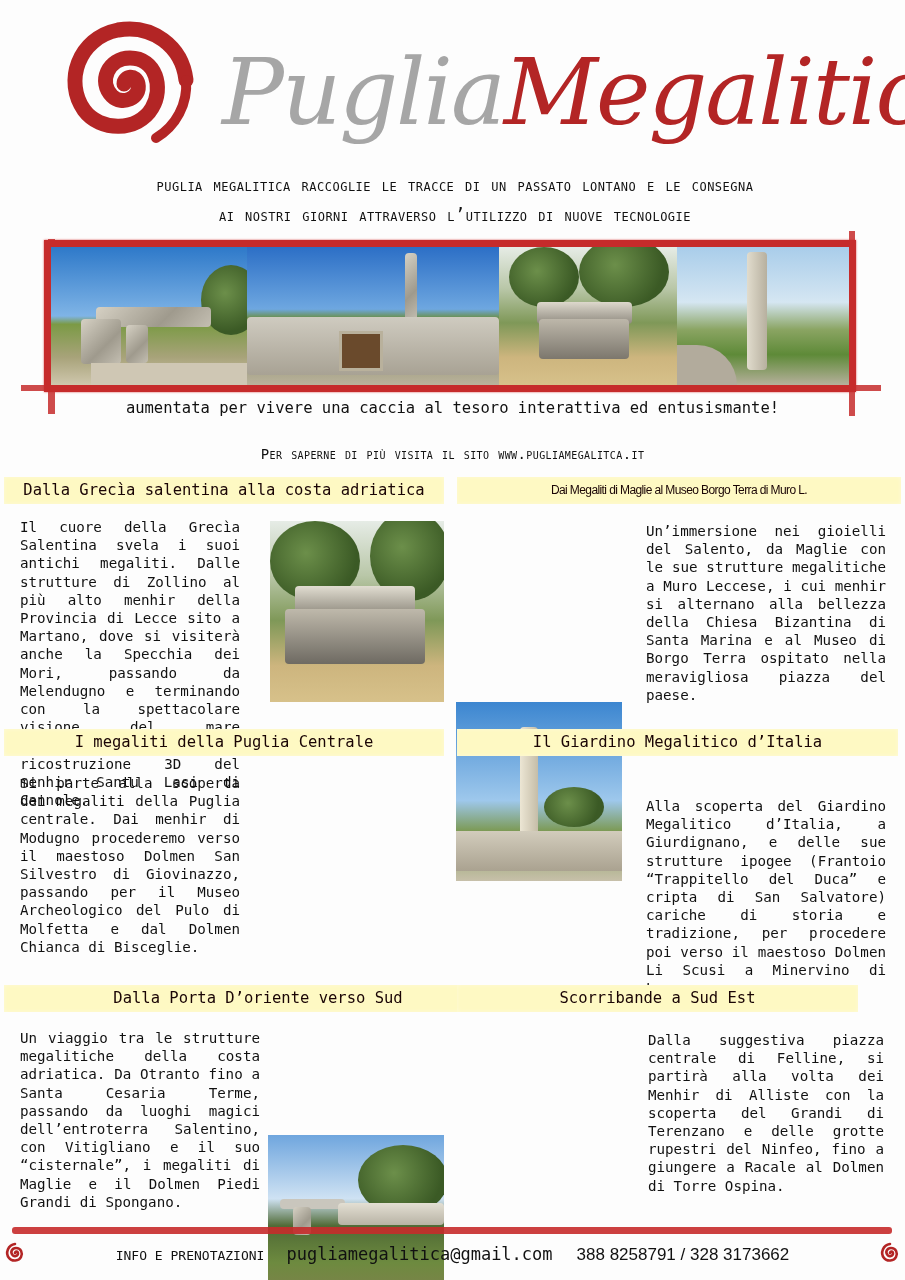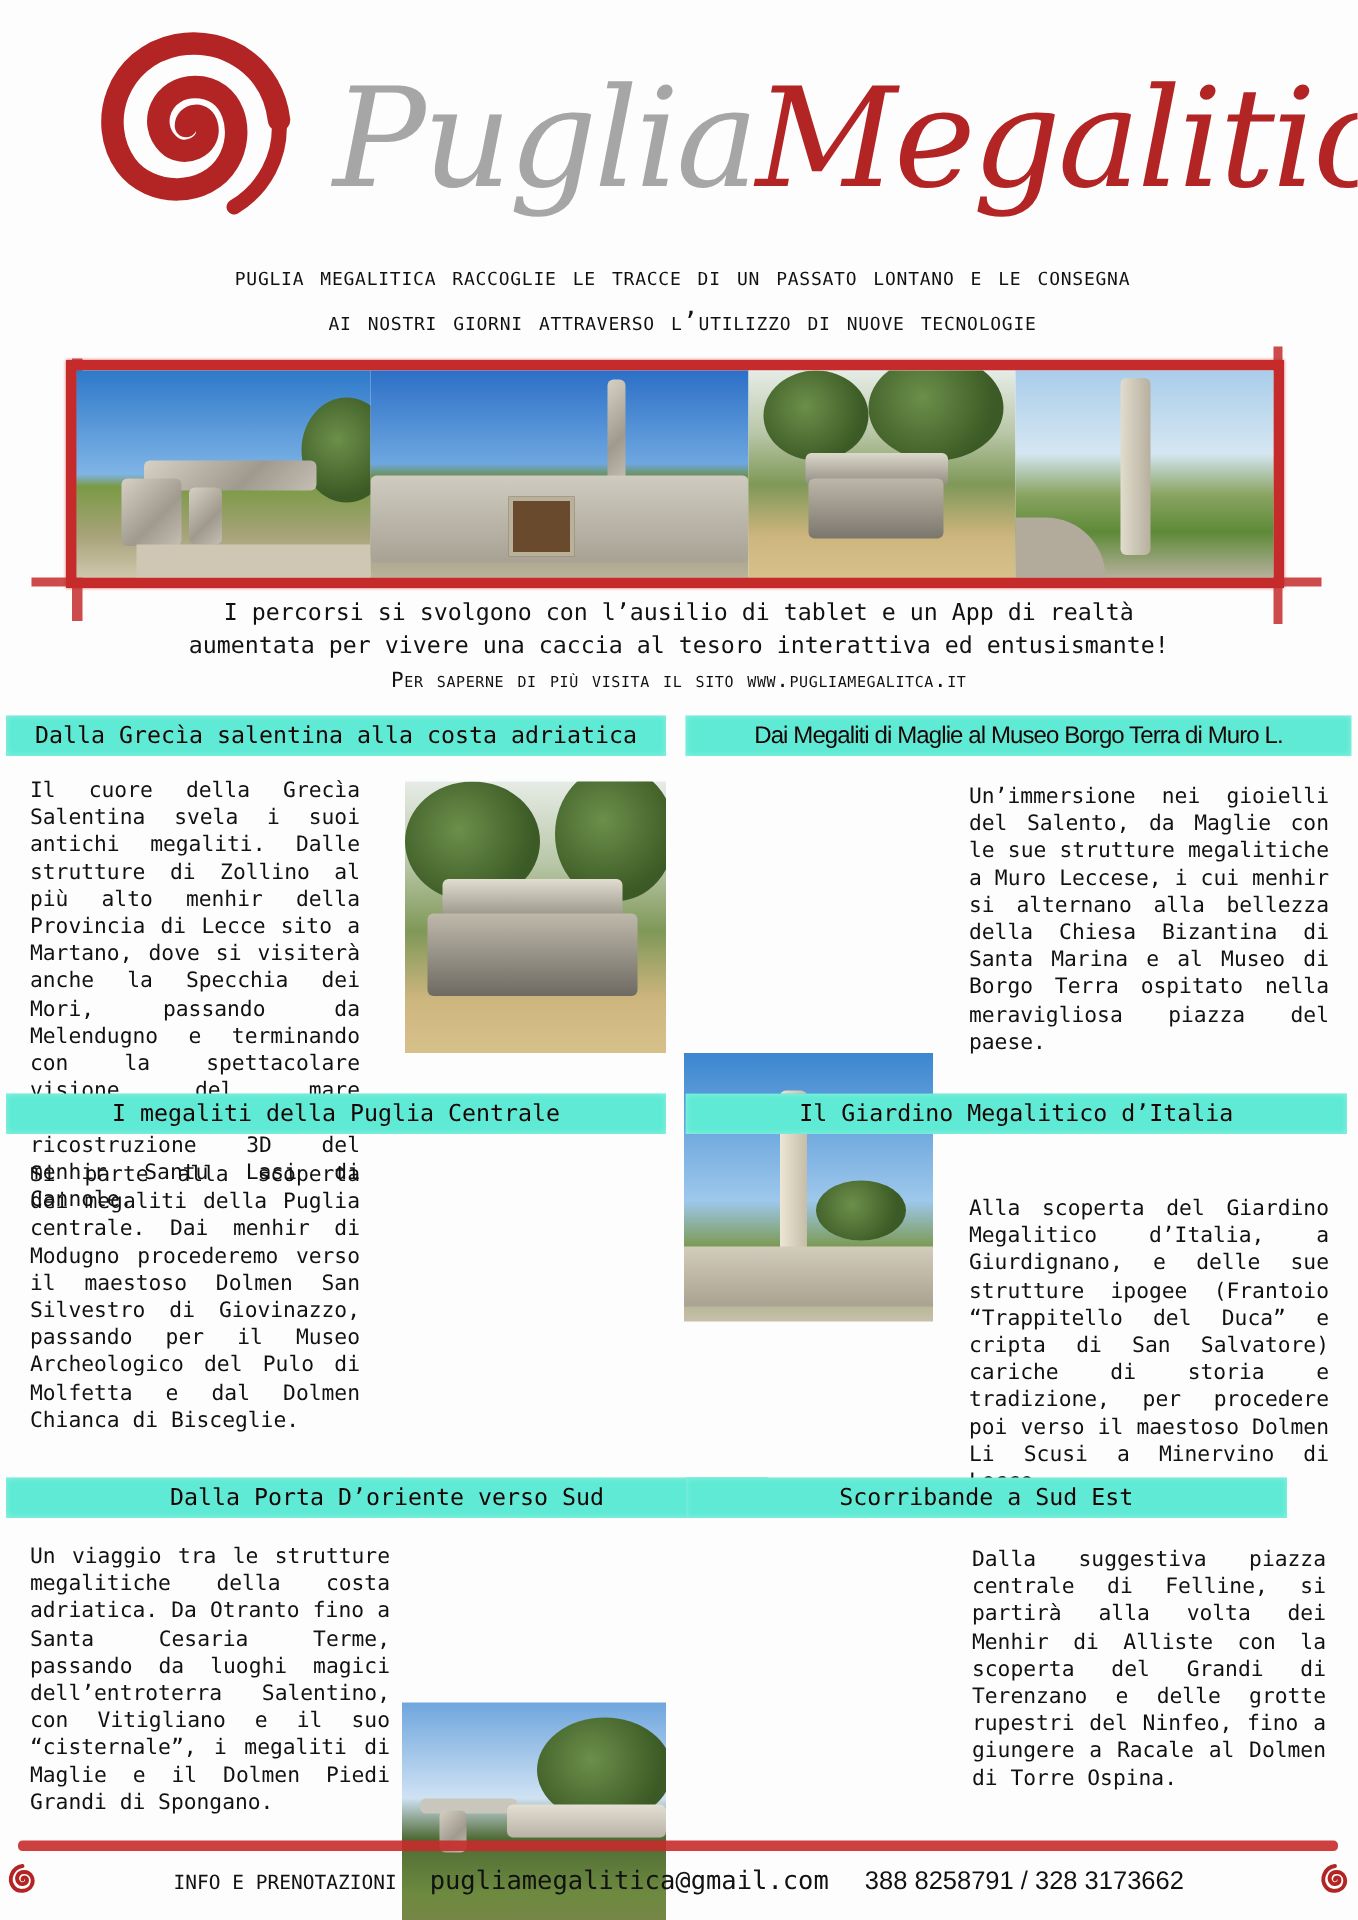--- a/index.html
+++ b/index.html
@@ -34,22 +34,22 @@
     .p-sky1 { background: linear-gradient(#2e79c9 0%, #7fb4e6 50%, #7b9a45 56%, #a8a37a 80%, #cfc7ad 100%); }
     .p-sky2 { background: linear-gradient(#2c6fc6 0%, #6ea7e0 45%, #6b8d3b 52%, #8a8a6a 70%, #bab39c 100%); }
     .p-olive { background: linear-gradient(#e6ece6 0%, #b9c7a8 30%, #7f9858 55%, #cdb57e 80%, #d7c18a 100%); }
     .p-road { background: linear-gradient(#a9cdea 0%, #d5e6f2 40%, #8aa462 60%, #5e8a38 78%, #b6b09c 100%); }
 
     
     .info { left: 100px; width: 705px; top: 397px; text-align: center; font-family: "DejaVu Sans Mono", monospace; font-size: 15.5px; line-height: 22px; color: #111; }
     .visit { left: 100px; width: 705px; top: 443px; text-align: center; font-family: "DejaVu Sans Mono", monospace; font-size: 14px; line-height: 22px; color: #111; font-variant: small-caps; letter-spacing: 0.4px; }
 
     
-    .banner { height: 27px; background: #5eead4; color: #1a0505; font-family: "DejaVu Sans Mono", monospace; font-size: 15.5px; line-height: 27px; text-align: center; white-space: nowrap; overflow: hidden; box-shadow: inset 0 0 4px rgba(255,255,255,0.35); }
-    .banner.narrow { font-family: "Liberation Sans Narrow", "Liberation Sans", sans-serif; font-size: 16px; letter-spacing: -0.6px; }
+    .banner { height: 27px; background: #fef9c3; color: #1a0505; font-family: "DejaVu Sans Mono", monospace; font-size: 15.5px; line-height: 27px; text-align: center; white-space: nowrap; overflow: hidden; box-shadow: inset 0 0 4px rgba(255,255,255,0.35); }
+    .banner.narrow { font-family: "Liberation Sans Narrow", "Liberation Sans", sans-serif; font-size: 12px; letter-spacing: -0.6px; }
 
     .sec-text { font-family: "DejaVu Sans Mono", monospace; font-size: 14.2px; line-height: 18.2px; color: #111; text-align: justify; }
     .sec-img { overflow: hidden; position: relative; }
 
     
     .footer-line { left: 12px; top: 1227px; width: 880px; height: 7px; background: #c62b2b; opacity: 0.9; border-radius: 3px; }
     .footer-spiral { top: 1241px; width: 24px; height: 24px; }
     .footer-text { left: 60px; width: 785px; top: 1244px; text-align: center; white-space: nowrap; font-family: "DejaVu Sans Mono", monospace; color: #111; }
     .footer-text .lbl { font-size: 13px; letter-spacing: 0px; }
     .footer-text .mail { font-size: 17px; margin-left: 22px; }
@@ -95,21 +95,20 @@
       <div class="stone" style="left:40px;top:72px;width:90px;height:40px;background:linear-gradient(#bdb7aa,#7c776d);"></div>
     </div>
     <div class="ph p-road" style="width:172px">
       <div class="stone" style="left:70px;top:5px;width:20px;height:118px;background:linear-gradient(90deg,#e1dccd,#b7b09f);"></div>
       <div style="position:absolute;left:0;bottom:0;width:60px;height:40px;background:#b2ab9c;border-radius:0 40px 0 0;"></div>
     </div>
   </div>
 </div>
 
 <div class="abs info">
-  <div>I percorsi si svolgono con l’ausilio di tablet e un App di realtà</div>
   <div>aumentata  per vivere una caccia al tesoro interattiva ed entusismante!</div>
 </div>
 <div class="abs visit">Per saperne di più visita il sito www.pugliamegalitca.it</div>
 
 <div class="abs banner" style="left:4px;top:477px;width:440px;">Dalla Grecìa salentina alla costa adriatica</div>
 <div class="abs sec-text" style="left:20px;top:518px;width:220px;">Il cuore della Grecìa Salentina svela i suoi antichi megaliti. Dalle strutture di Zollino al più alto menhir della Provincia di Lecce sito a Martano, dove si visiterà anche la Specchia dei Mori, passando da Melendugno e terminando con la spettacolare visione del mare accompagnata dalla ricostruzione 3D del menhir Santu Lasi di Cannole.</div>
 <div class="abs sec-img ph p-olive" style="left:270px;top:521px;width:174px;height:181px;">
   <div class="tree" style="left:0;top:0;width:90px;height:80px;"></div>
   <div class="tree" style="left:100px;top:-10px;width:80px;height:90px;"></div>
   <div class="stone" style="left:25px;top:65px;width:120px;height:30px;background:linear-gradient(#e1ddd1,#8c877b);"></div>

